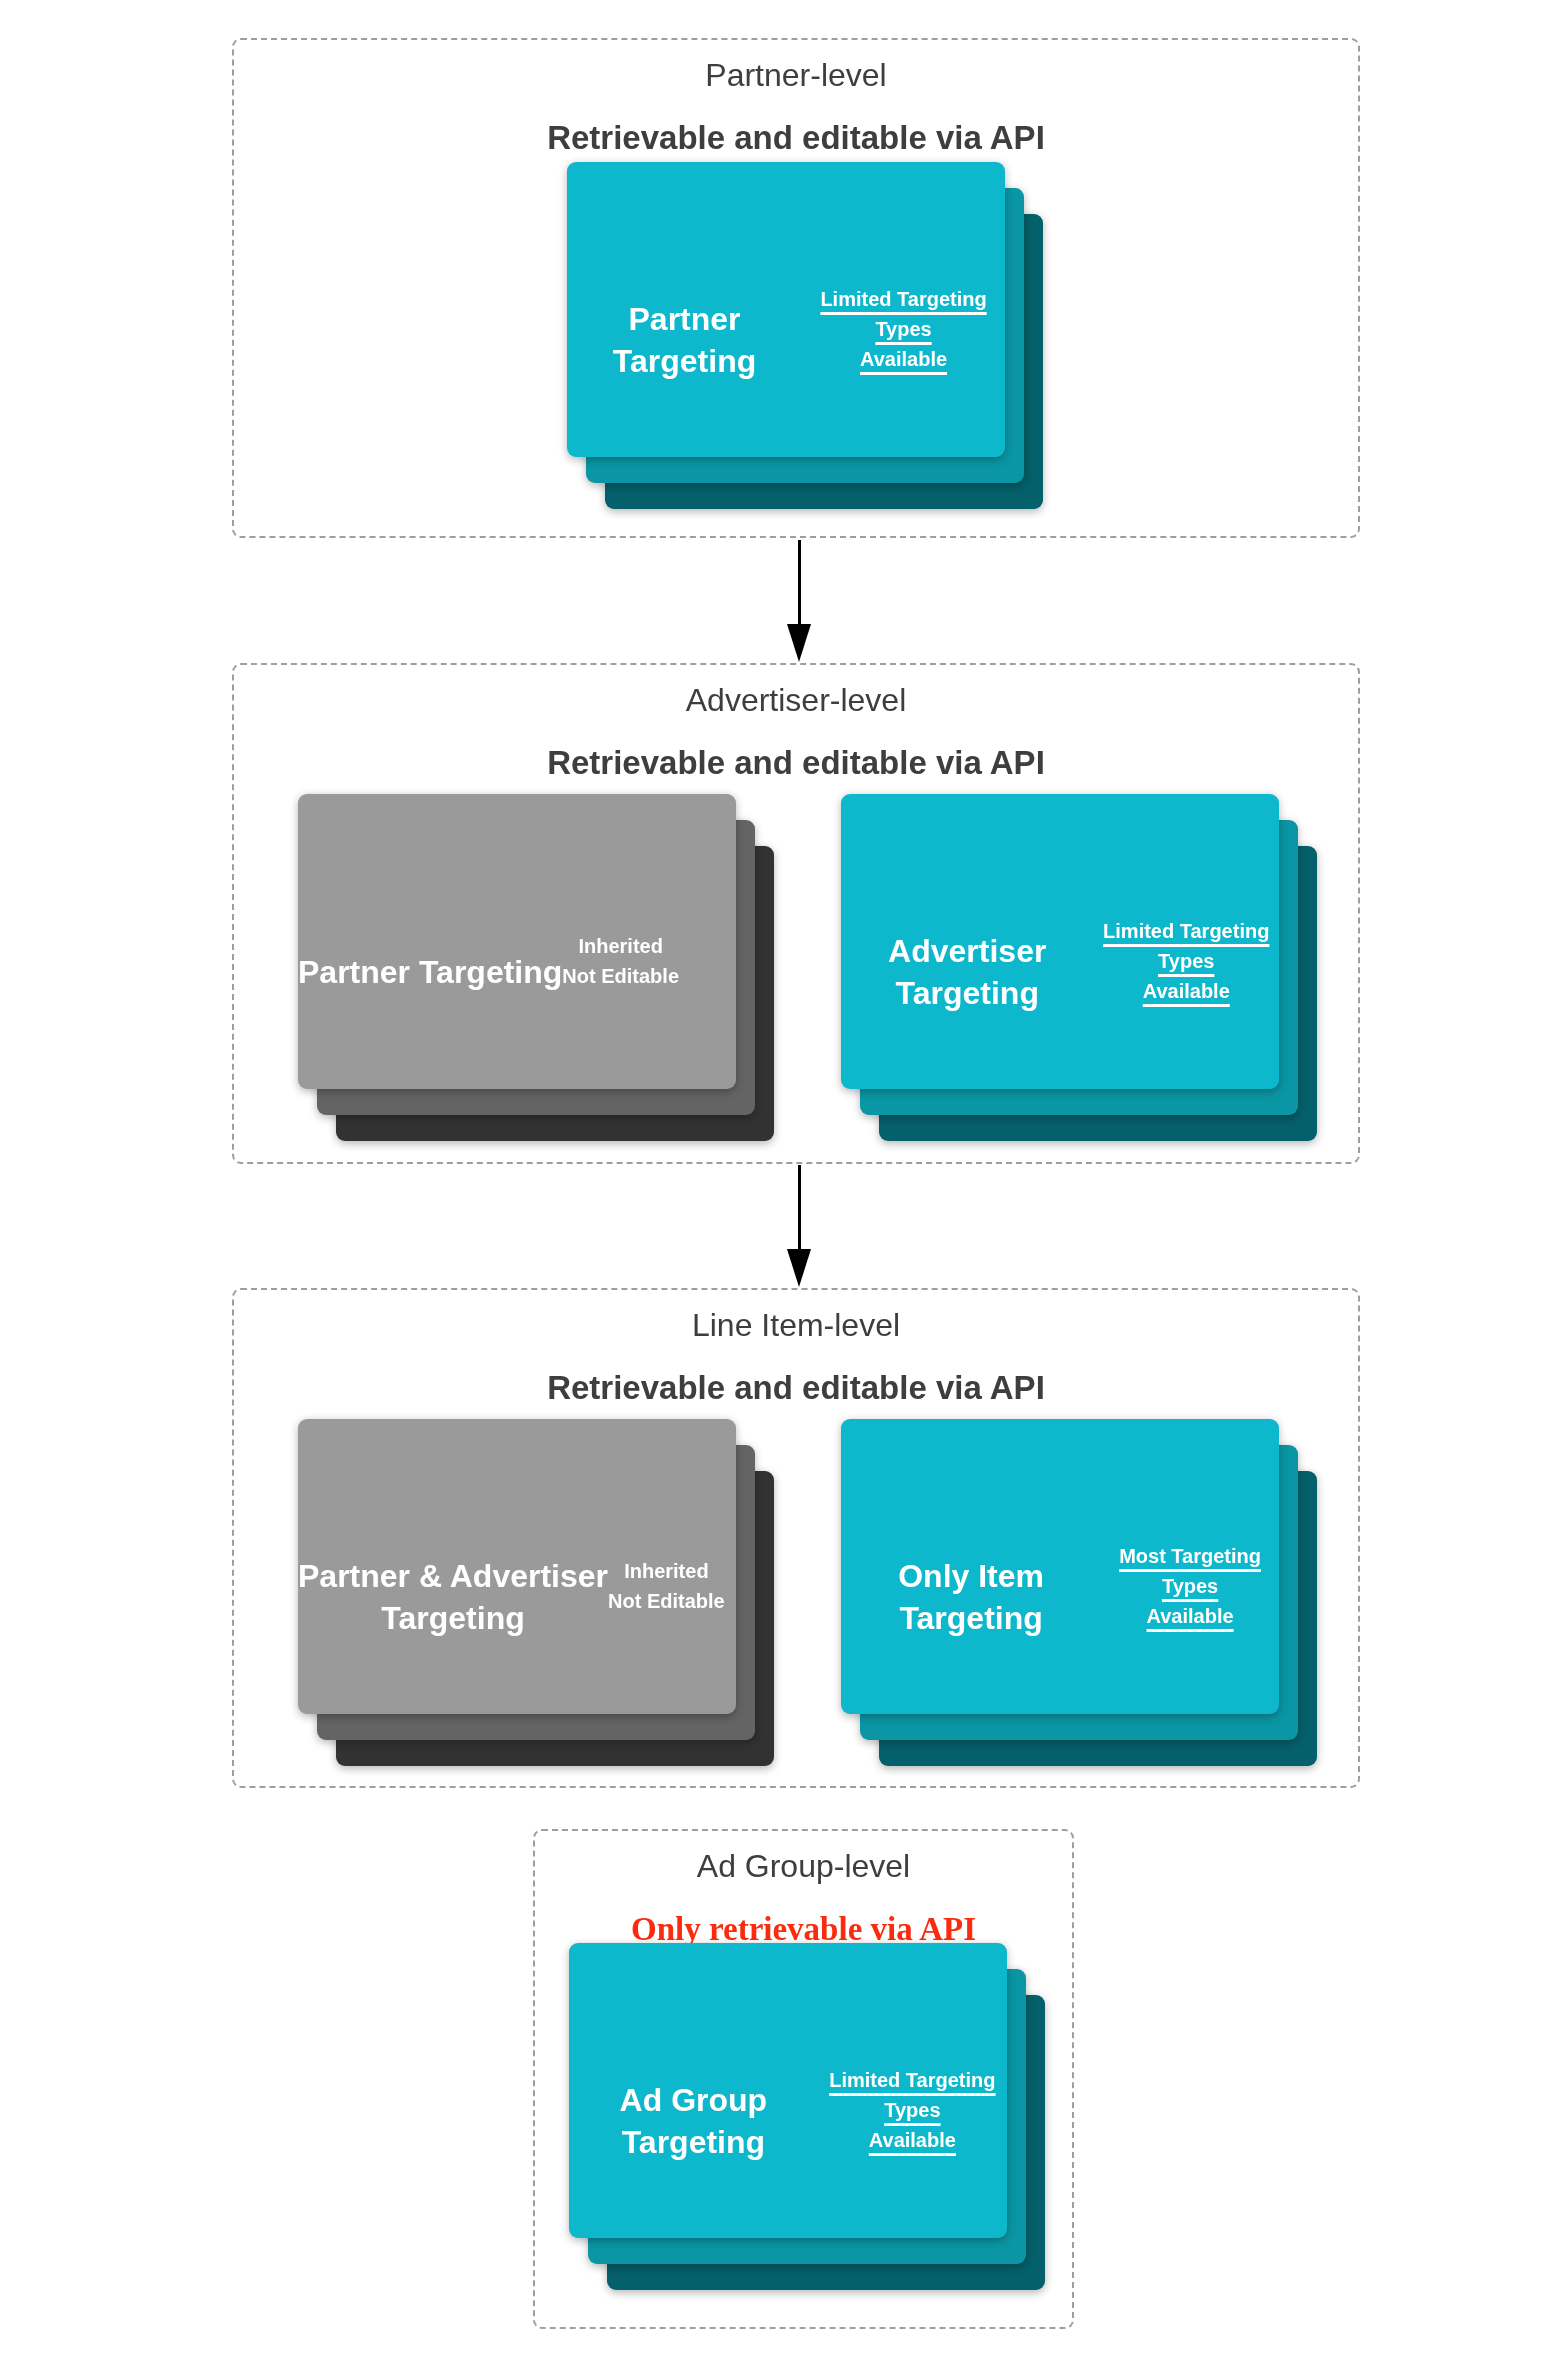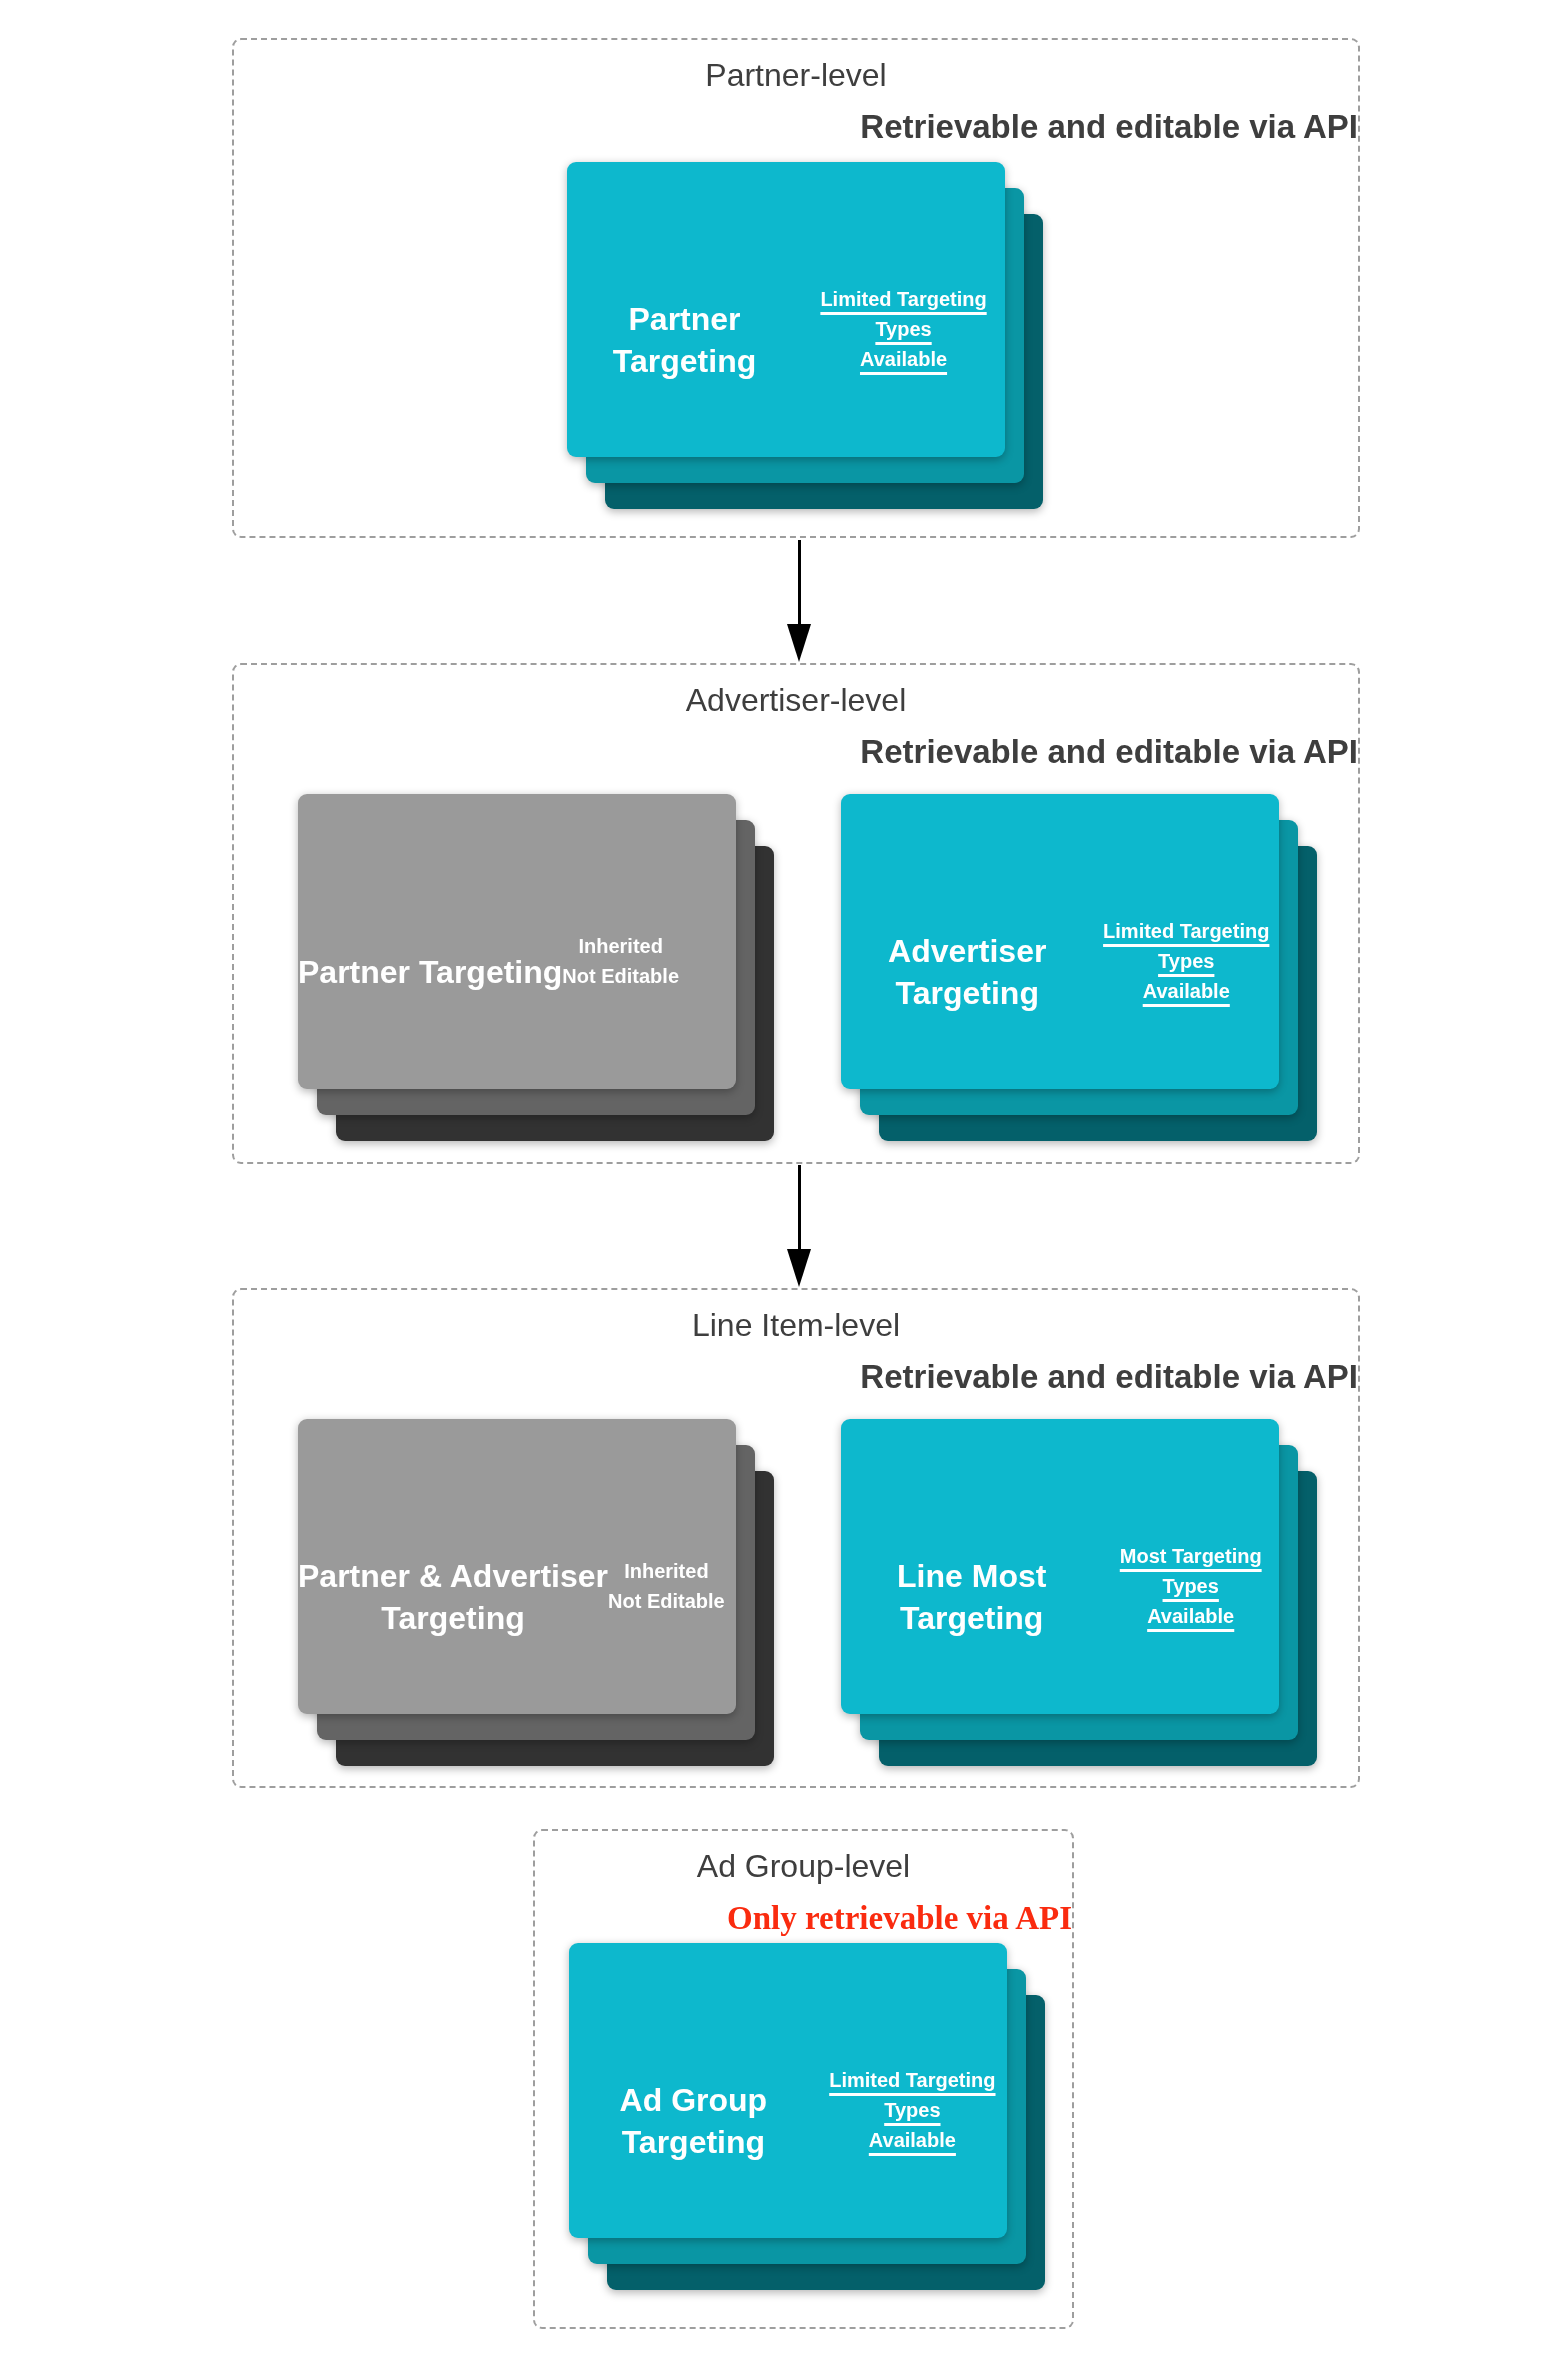--- a/index.html
+++ b/index.html
@@ -23,21 +23,21 @@
   .s3{left:232px;top:1288px;width:1128px;height:500px;}
   .s4{left:533px;top:1829px;width:541px;height:500px;}
 
   .lvl{
     margin-top:14.3px;text-align:center;
     font-size:32px;font-weight:400;color:var(--heading_gray);
     text-decoration-thickness:2.7px;text-underline-offset:5.4px;
     line-height:1.35;white-space:pre-line;
   }
   .sub{
-    margin-top:8px;text-align:right;
+    margin-top:19px;text-align:center;
     font-size:33px;font-weight:700;color:var(--heading_gray);
     line-height:1.35;white-space:pre-line;
   }
   .sub.red{color:var(--alert_red);font-family:Liberation Serif, serif;}
 
   
   .stack{position:absolute;width:475px;height:346px;}
   .stack .layer{
     position:absolute;width:438px;height:295px;border-radius:9px;
     box-shadow:0 2.7px 8px rgba(0,0,0,0.28);
@@ -144,21 +144,21 @@
         <div class="ct">Partner &amp; Advertiser
 Targeting</div>
         <div class="cs">Inherited
 Not Editable</div>
       </div>
     </div>
     <div class="stack teal pos-right">
       <div class="layer l3"></div>
       <div class="layer l2"></div>
       <div class="layer l1">
-        <div class="ct">Line Most Targeting</div>
+        <div class="ct">Only Item Targeting</div>
         <div class="cs u">Most Targeting Types
 Available</div>
       </div>
     </div>
   </section>
 
   <section class="panel s4">
     <div class="lvl">Ad Group-level</div>
     <div class="sub red">Only retrievable via API</div>
     <div class="stack teal pos-s4">

